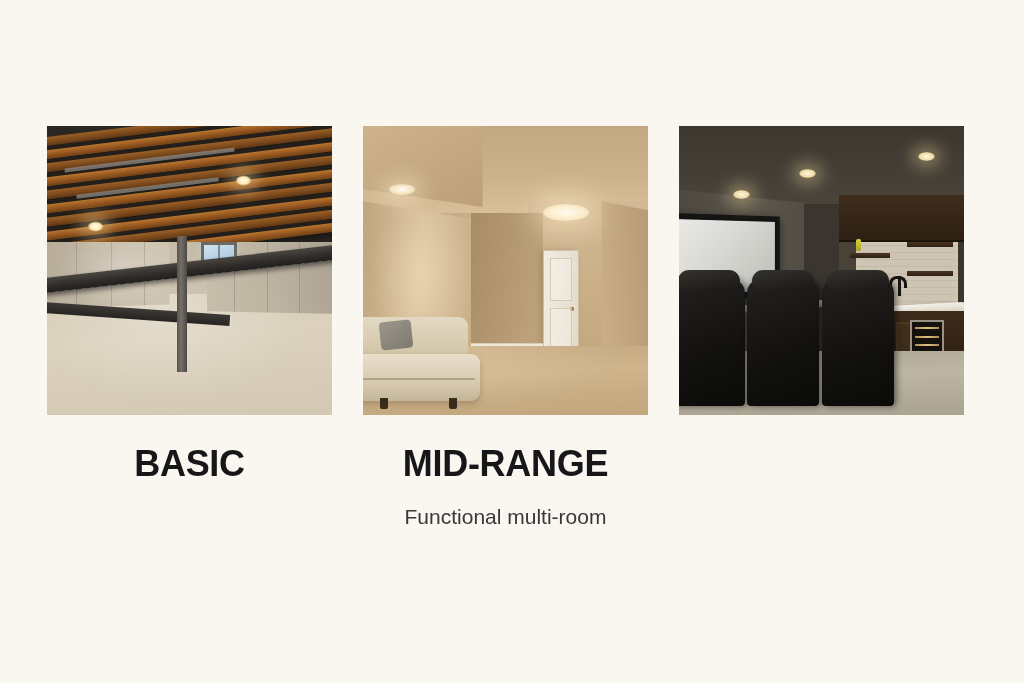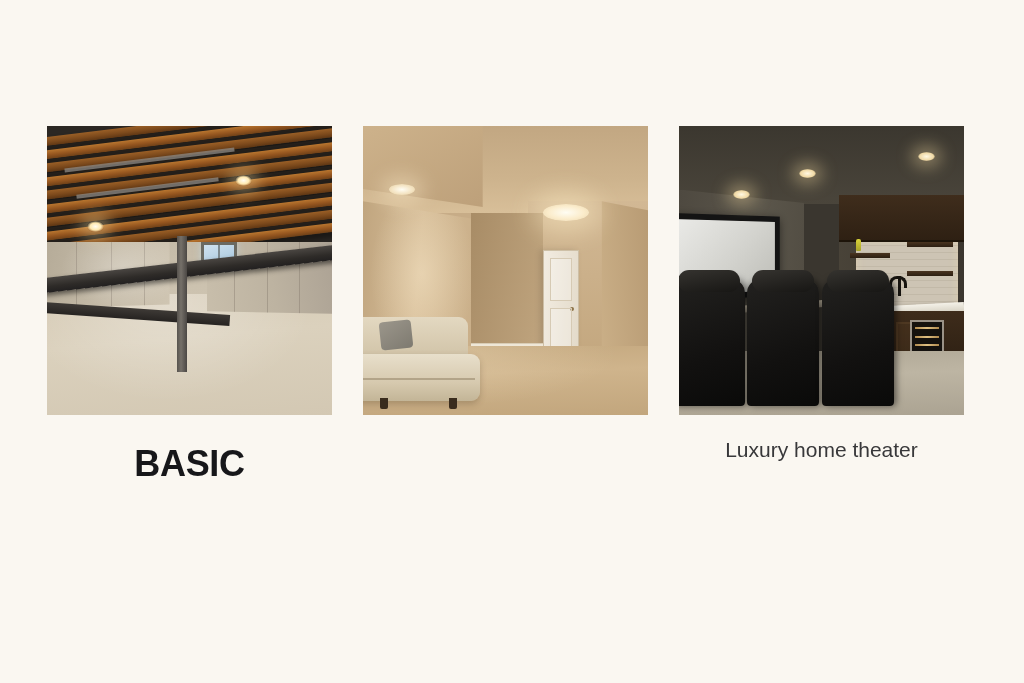--- a/index.html
+++ b/index.html
@@ -426,20 +426,24 @@
 
         <div class="m-sofa-back"></div>
         <div class="m-pillow"></div>
         <div class="m-chaise"></div>
         <div class="m-foot" style="left:6%"></div>
         <div class="m-foot" style="left:30%"></div>
 
         <div class="m-dome" style="left:63%; top:27%"></div>
         <div class="m-can" style="left:9%; top:20%"></div>
       </div>
+      <div class="caption">
+        <div class="title">MID-RANGE</div>
+        <div class="subtitle">Functional multi-room</div>
+      </div>
     </div>
 
     <div class="card">
       <div class="thumb">
         <div class="h-bg"></div>
         <div class="h-ceil"></div>
         <div class="h-wallL"></div>
         <div class="h-barwall"></div>
 
         <div class="h-backsplash"></div>
@@ -473,18 +477,17 @@
 
         <div class="h-seat" style="left:-2%"></div>
         <div class="h-seat" style="left:24%"></div>
         <div class="h-seat" style="left:50%"></div>
 
         <div class="h-can" style="left:19%; top:22%"></div>
         <div class="h-can" style="left:42%; top:15%"></div>
         <div class="h-can" style="left:84%; top:9%"></div>
       </div>
       <div class="caption">
-        <div class="subtitle">Luxury home theater</div>
       </div>
     </div>
 
   </div>
 </div>
 
 </body></html>

